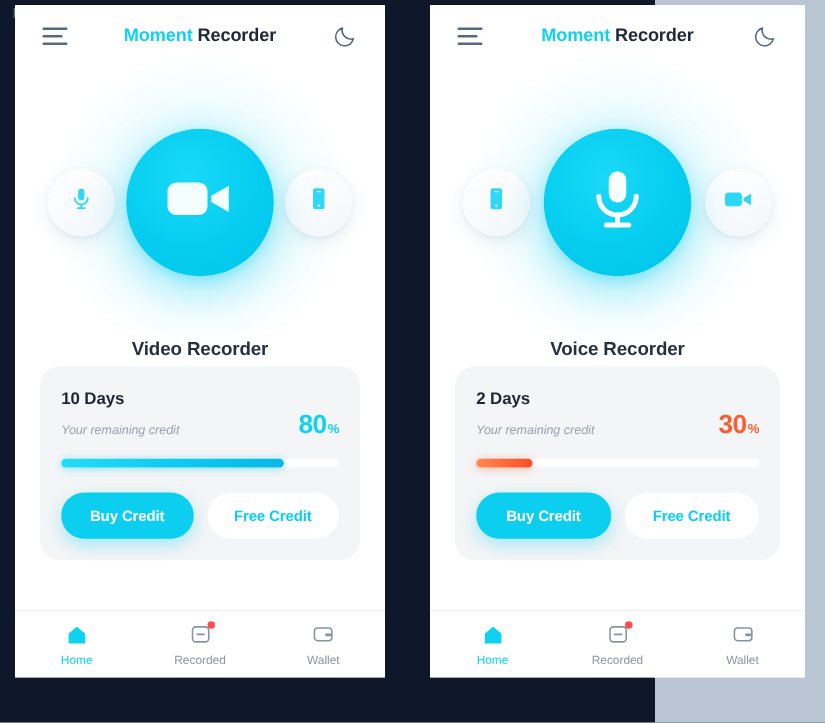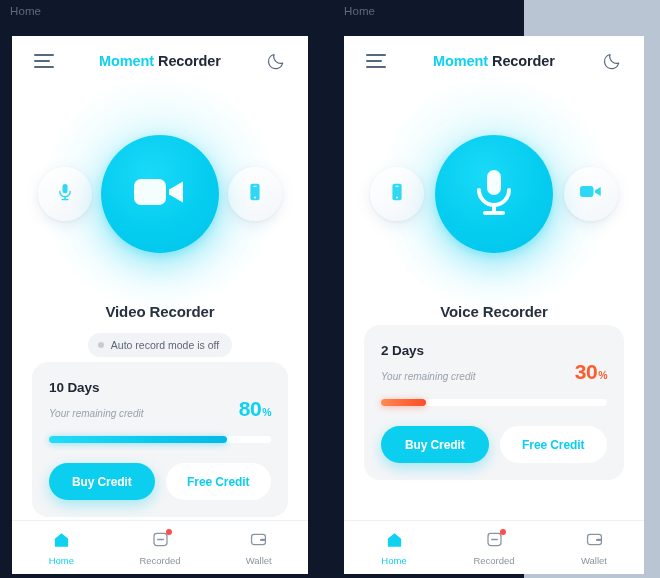--- a/index.html
+++ b/index.html
@@ -21,21 +21,21 @@
     font-size: 11.5px;
     color: #5d6b7a;
     letter-spacing: .1px;
   }
   .crumb.left  { left: 10px;  top: 5px; }
   .crumb.right { left: 344px; top: 5px; }
 
   
   .panel {
     position: absolute;
-    top: 36px;
+    top: 4px;
     width: 296px;
     height: 538px;
     background: #ffffff;
     display: flex;
     flex-direction: column;
     overflow: hidden;
   }
   .panel.left  { left: 12px; }
   .panel.right { left: 344px; width: 300px; }
 
@@ -257,24 +257,20 @@
               <rect x="9.8" y="4.6" width="4.4" height="1.1" rx="0.55" fill="#eafcff"></rect>
               <circle cx="12" cy="18.6" r="1.1" fill="#eafcff"></circle>
             </svg>
           </span>
         </div>
       </div>
     </div>
 
     <div class="titleblock">
       <div class="rec-title">Video Recorder</div>
-      <div class="pill">
-        <span class="dot"></span>
-        <span>Auto record mode is off</span>
-      </div>
     </div>
 
     <div class="card-wrap">
       <div class="card">
         <div class="card-top">
           <div>
             <div class="days">10 Days</div>
             <div class="sub">Your remaining credit</div>
           </div>
           <div class="pct cyan">

